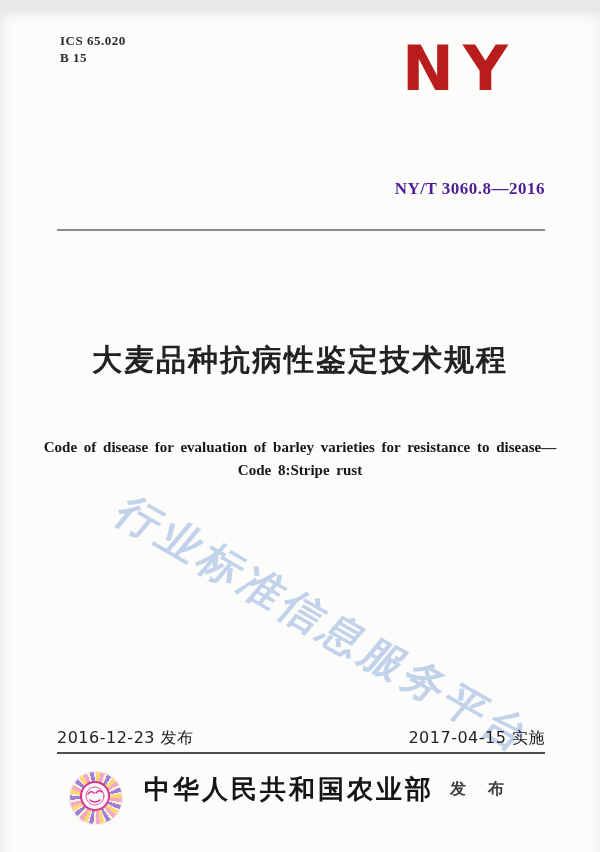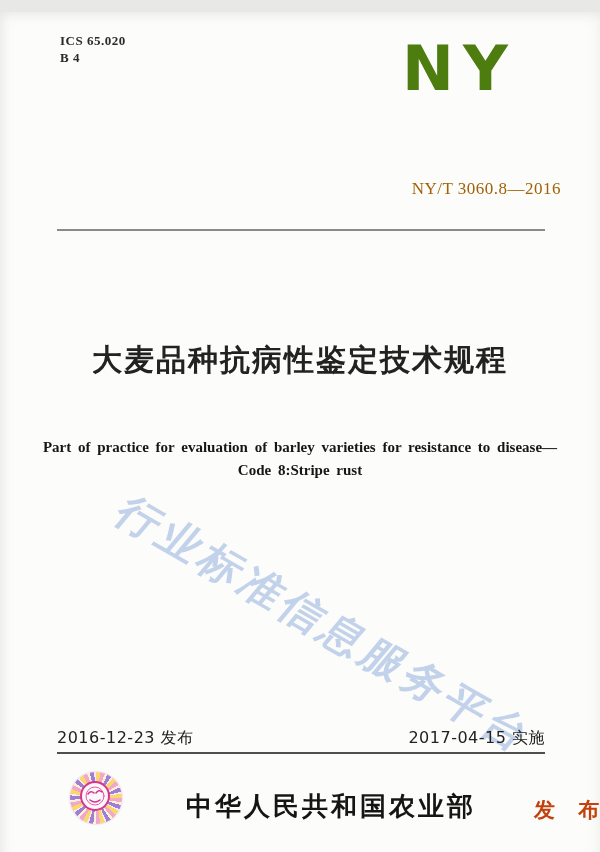--- a/index.html
+++ b/index.html
@@ -17,34 +17,34 @@
   .ics-block{
     position:absolute;left:60px;top:20px;
     font-size:13px;line-height:17px;font-weight:bold;
     letter-spacing:0.5px;color:#2a2a2a;
   }
   
   .ny-logo{
     position:absolute;left:402px;top:26px;
     font-family:"DejaVu Sans","Liberation Sans",sans-serif;
     font-weight:900;font-size:62px;line-height:62px;
-    letter-spacing:9px;color:#4d7c0f;
+    letter-spacing:9px;color:#b91c1c;
   }
   
   .header-title{
     position:absolute;left:0;top:112px;width:100%;
     text-align:center;
     font-weight:bold;font-size:34px;letter-spacing:6px;
     color:#1a1a1a;white-space:nowrap;
   }
   
   .std-number{
-    position:absolute;right:39px;top:167px;
-    font-weight:normal;font-size:17px;letter-spacing:0.5px;
-    color:#a16207;
+    position:absolute;right:55px;top:167px;
+    font-weight:bold;font-size:17px;letter-spacing:0.5px;
+    color:#4c1d95;
   }
   .rule-top{
     position:absolute;left:57px;right:55px;top:217px;
     border-top:2px solid #8a8a8a;height:0;
   }
   
   .main-title{
     position:absolute;left:0;top:331px;width:100%;
     text-align:center;
     font-family:Liberation Mono, monospace;
@@ -76,21 +76,21 @@
     font-family:"DejaVu Sans","Liberation Sans",sans-serif;
     font-size:16px;color:#222;letter-spacing:0.5px;
   }
   .rule-bottom{
     position:absolute;left:57px;right:55px;top:740px;
     border-top:2.5px solid #4f4f4f;height:0;
   }
   
   .footer{
     position:absolute;left:57px;top:760px;width:430px;
-    display:flex;align-items:flex-end;gap:42px;
+    display:flex;align-items:flex-start;
   }
   .emblem{
     position:relative;width:52px;height:52px;border-radius:50%;
     margin-left:13px;flex:0 0 auto;
     background:
       repeating-conic-gradient(from 0deg,
         #f8d96a 0deg 10deg,
         #f2a7cd 10deg 20deg,
         #fdf3d0 20deg 26deg,
         #9f7fd4 26deg 36deg,
@@ -103,55 +103,55 @@
     background:#fdf7fb;
     border:2px solid #d6368f;
     box-sizing:border-box;
   }
   .emblem-inner svg{position:absolute;left:1px;top:1px;}
   .ministry{
     font-size:26px;letter-spacing:3px;font-weight:bold;
     color:#151515;margin-left:22px;white-space:nowrap;
   }
   .publish-label{
-    font-size:21px;letter-spacing:9px;font-weight:bold;
-    color:#c2410c;margin-left:16px;margin-top:7px;white-space:nowrap;
+    font-size:16px;letter-spacing:9px;font-weight:bold;
+    color:#404040;margin-left:16px;margin-top:7px;white-space:nowrap;
   }
   
   .scan-edge{
     position:absolute;left:0;top:0;right:0;bottom:0;
     pointer-events:none;
     box-shadow:inset 3px 3px 8px rgba(120,120,120,0.08);
   }
 </style>
 </head>
 <body>
 
 <div class="page">
 
   <div class="scan-edge"></div>
 
   <div class="ics-block">
     <div>ICS 65.020</div>
-    <div>B 4</div>
+    <div>B 15</div>
   </div>
 
   <div class="ny-logo">NY</div>
 
 
   <div class="std-number">NY/T 3060.8—2016</div>
 
   <div class="rule-top"></div>
 
   <div class="main-title">
     <div class="line1">大麦品种抗病性鉴定技术规程</div>
   </div>
 
   <div class="english-title">
-    <div>Part of practice for evaluation of barley varieties for resistance to disease—</div>
+    <div>Code of disease for evaluation of barley varieties for resistance to disease—</div>
     <div>Code 8:Stripe rust</div>
   </div>
 
   <div class="watermark">行业标准信息服务平台</div>
 
   <div class="dates-row">
     <span>2016-12-23 发布</span>
     <span>2017-04-15 实施</span>
   </div>
 

